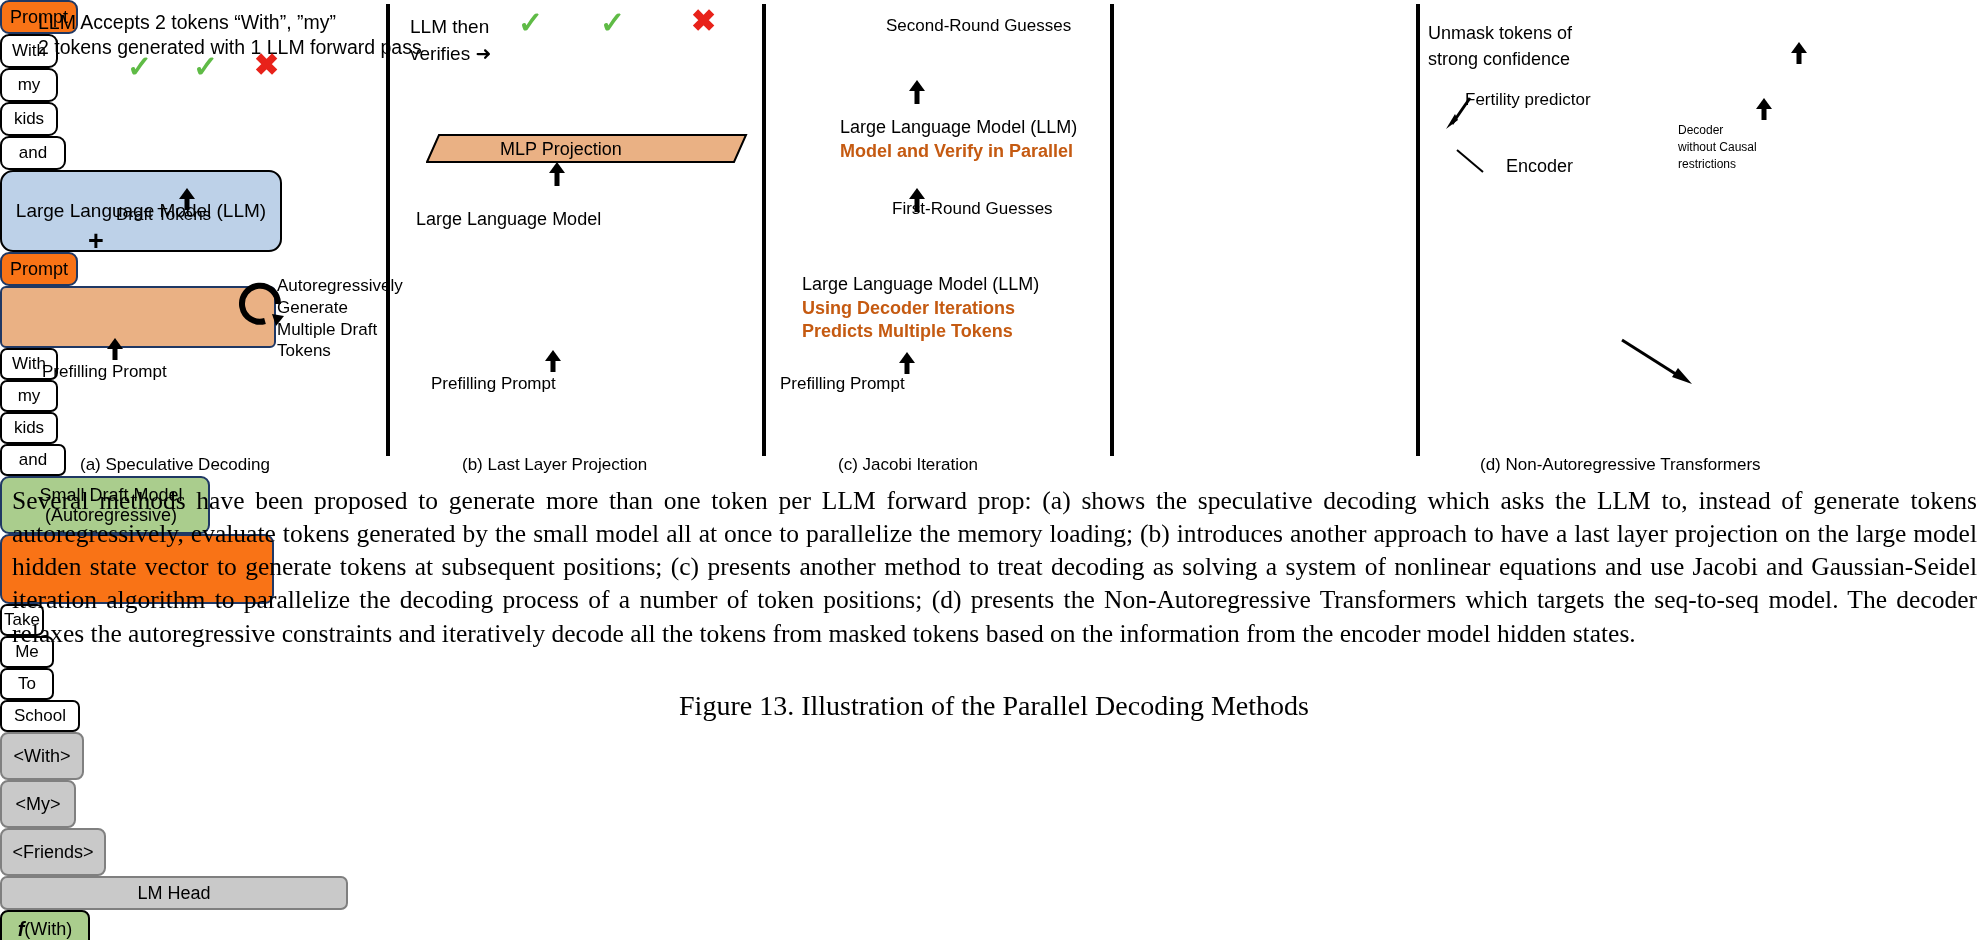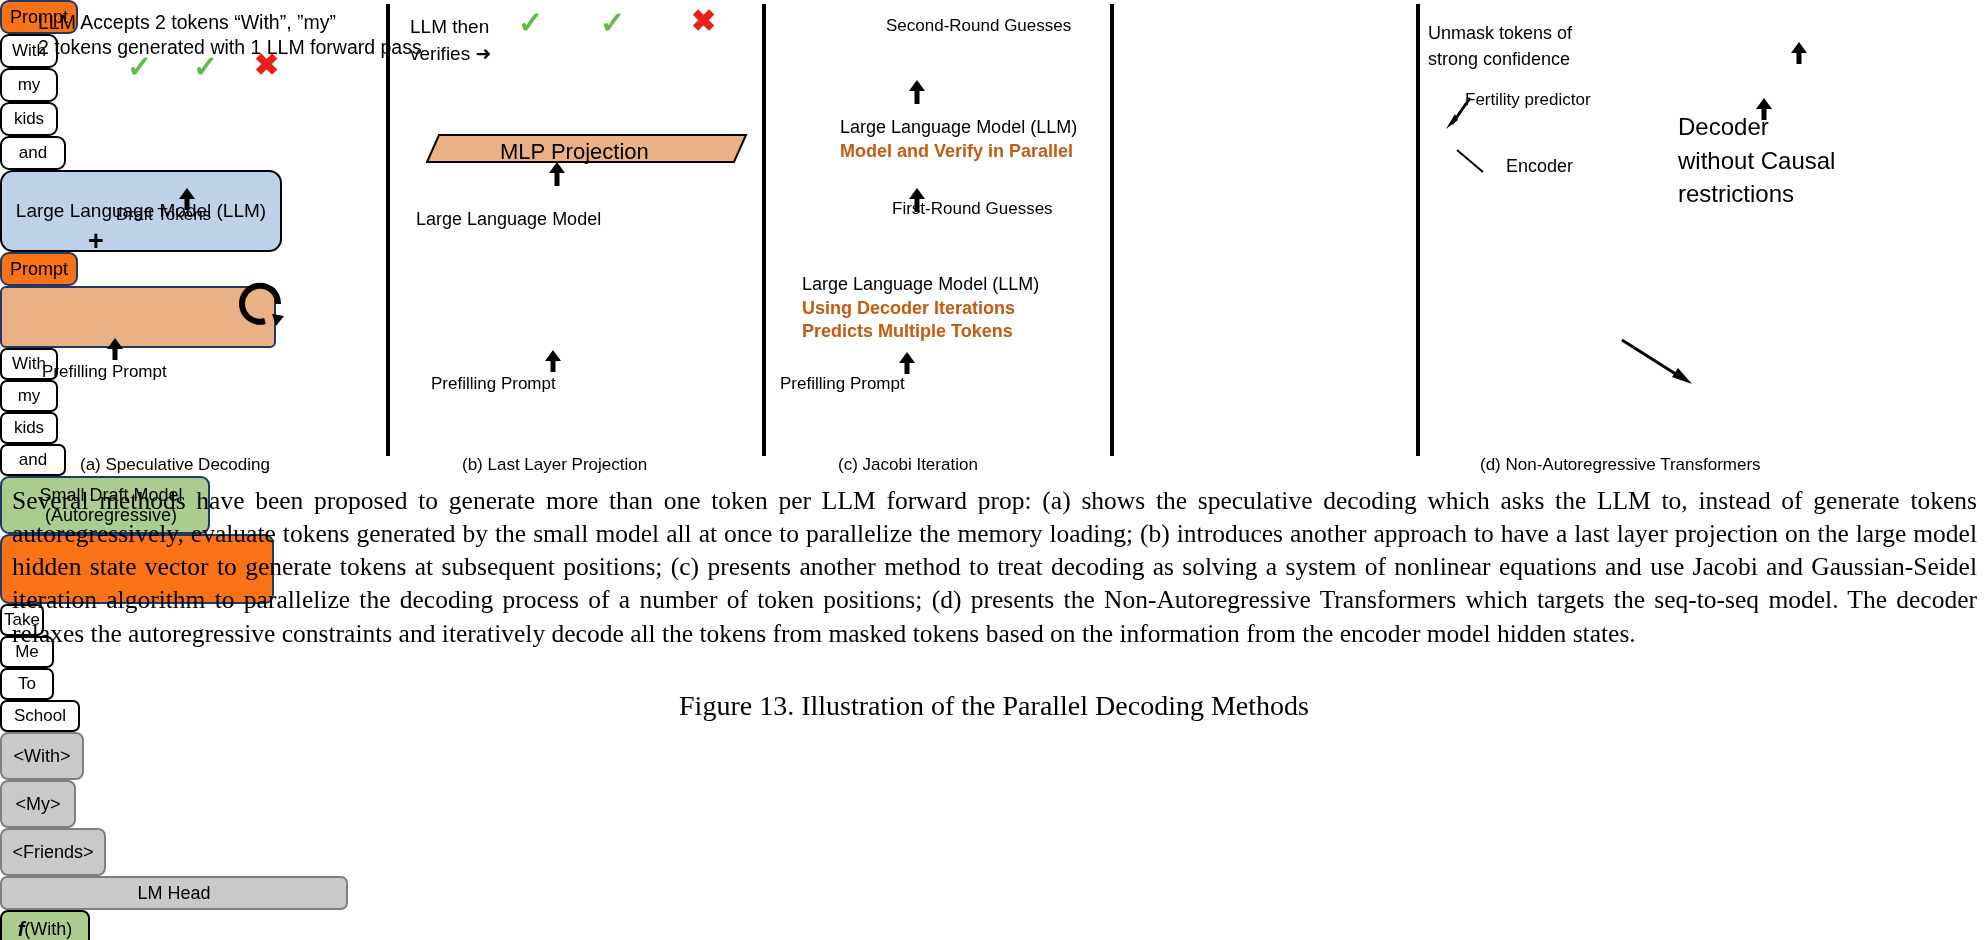--- a/index.html
+++ b/index.html
@@ -117,20 +117,24 @@
   <div class="bx dark" style="left:303px;top:228px;width:66px;height:32px;font-size:17px;border-radius:7px;">and</div>
 
   <div class="bx green" style="left:10px;top:278px;width:210px;height:58px;font-size:18px;border-radius:9px;padding-left:12px;">Small Draft Model
 (Autoregressive)</div>
 
   <svg class="circ-arrow" style="left:232px;top:276px;" width="56" height="56" viewBox="0 0 56 56">
     <path d="M46 28 A18 18 0 1 0 33 45" fill="none" stroke="#000" stroke-width="6"></path>
     <polygon points="40,38 52,40 44,50" fill="#000"></polygon>
   </svg>
 
+  <div class="txt" style="left:277px;top:275px;font-size:17px;line-height:1.28;">Autoregressively
+Generate
+Multiple Draft
+Tokens</div>
 
   <div class="arrow" style="left:106px;top:338px;width:18px;height:22px;">
     <div class="head"></div>
       <div class="shaft" style="top:10px;width:5px;height:12px;"></div>
   </div>
 
   <div class="bx yellow" style="left:32px;top:358px;width:274px;height:70px;display:block;border-radius:9px;"></div>
   <div class="txt" style="left:42px;top:362px;font-size:17px;">Prefilling Prompt</div>
   <div class="bx dark" style="left:40px;top:386px;width:44px;height:32px;font-size:17px;border-radius:7px;">Take</div>
   <div class="bx dark" style="left:101px;top:386px;width:54px;height:32px;font-size:17px;border-radius:7px;">Me</div>
@@ -154,21 +158,21 @@
   <div class="bx grey" style="left:404px;top:56px;width:348px;height:34px;font-size:18px;border-radius:7px;">LM Head</div>
 
   <div class="bx dark green" style="left:406px;top:93px;width:90px;height:38px;border-radius:8px;">
     <span style="font-style:italic;font-weight:bold;font-size:20px;">f</span><span style="font-size:18px;">(</span><span style="font-size:18px;">With</span><span style="font-size:18px;">)</span>
   </div>
 
   <div class="trap" style="left:426px;top:134px;width:320px;height:28px;clip-path:polygon(4% 0%,100% 0%,96% 100%,0% 100%);background:#eab184;border:none;"></div>
   <svg style="position:absolute;left:426px;top:134px;" width="322" height="30">
     <polygon points="13,1 320,1 308,28 1,28" fill="#eab184" stroke="#000" stroke-width="2"></polygon>
   </svg>
-  <div class="txt" style="left:500px;top:139px;font-size:22px;text-decoration:underline;">MLP Projection</div>
+  <div class="txt" style="left:500px;top:139px;font-size:18px;">MLP Projection</div>
 
   <div class="arrow" style="left:548px;top:162px;width:18px;height:24px;">
     <div class="head"></div>
       <div class="shaft" style="top:10px;width:5px;height:14px;"></div>
   </div>
 
   <div class="txt" style="left:416px;top:209px;font-size:18px;">Large Language Model</div>
 
   <div class="arrow" style="left:544px;top:350px;width:18px;height:22px;">
     <div class="head"></div>
@@ -227,21 +231,21 @@
     <line x1="26" y1="2" x2="8" y2="28" stroke="#000" stroke-width="3"></line>
     <polygon points="2,33 14,24 11,18" fill="#000"></polygon>
   </svg>
 
   <svg style="position:absolute;left:1455px;top:148px;" width="40" height="26">
     <line x1="2" y1="2" x2="28" y2="24" stroke="#000" stroke-width="2"></line>
   </svg>
 
   <div class="txt" style="left:1490px;top:156px;font-size:18px;margin-left:16px;">Encoder</div>
 
-  <div class="txt" style="left:1678px;top:110px;font-size:24px;line-height:1.4;">Decoder
+  <div class="txt" style="left:1678px;top:122px;font-size:12px;line-height:1.4;">Decoder
 without Causal
 restrictions</div>
 
   <svg style="position:absolute;left:1620px;top:338px;" width="90" height="48">
     <line x1="2" y1="2" x2="62" y2="40" stroke="#000" stroke-width="3"></line>
     <polygon points="72,46 52,39 58,30" fill="#000"></polygon>
   </svg>
 
   <div class="panel-caption" style="left:1432px;top:455px;">(d) Non-Autoregressive Transformers</div>
 

